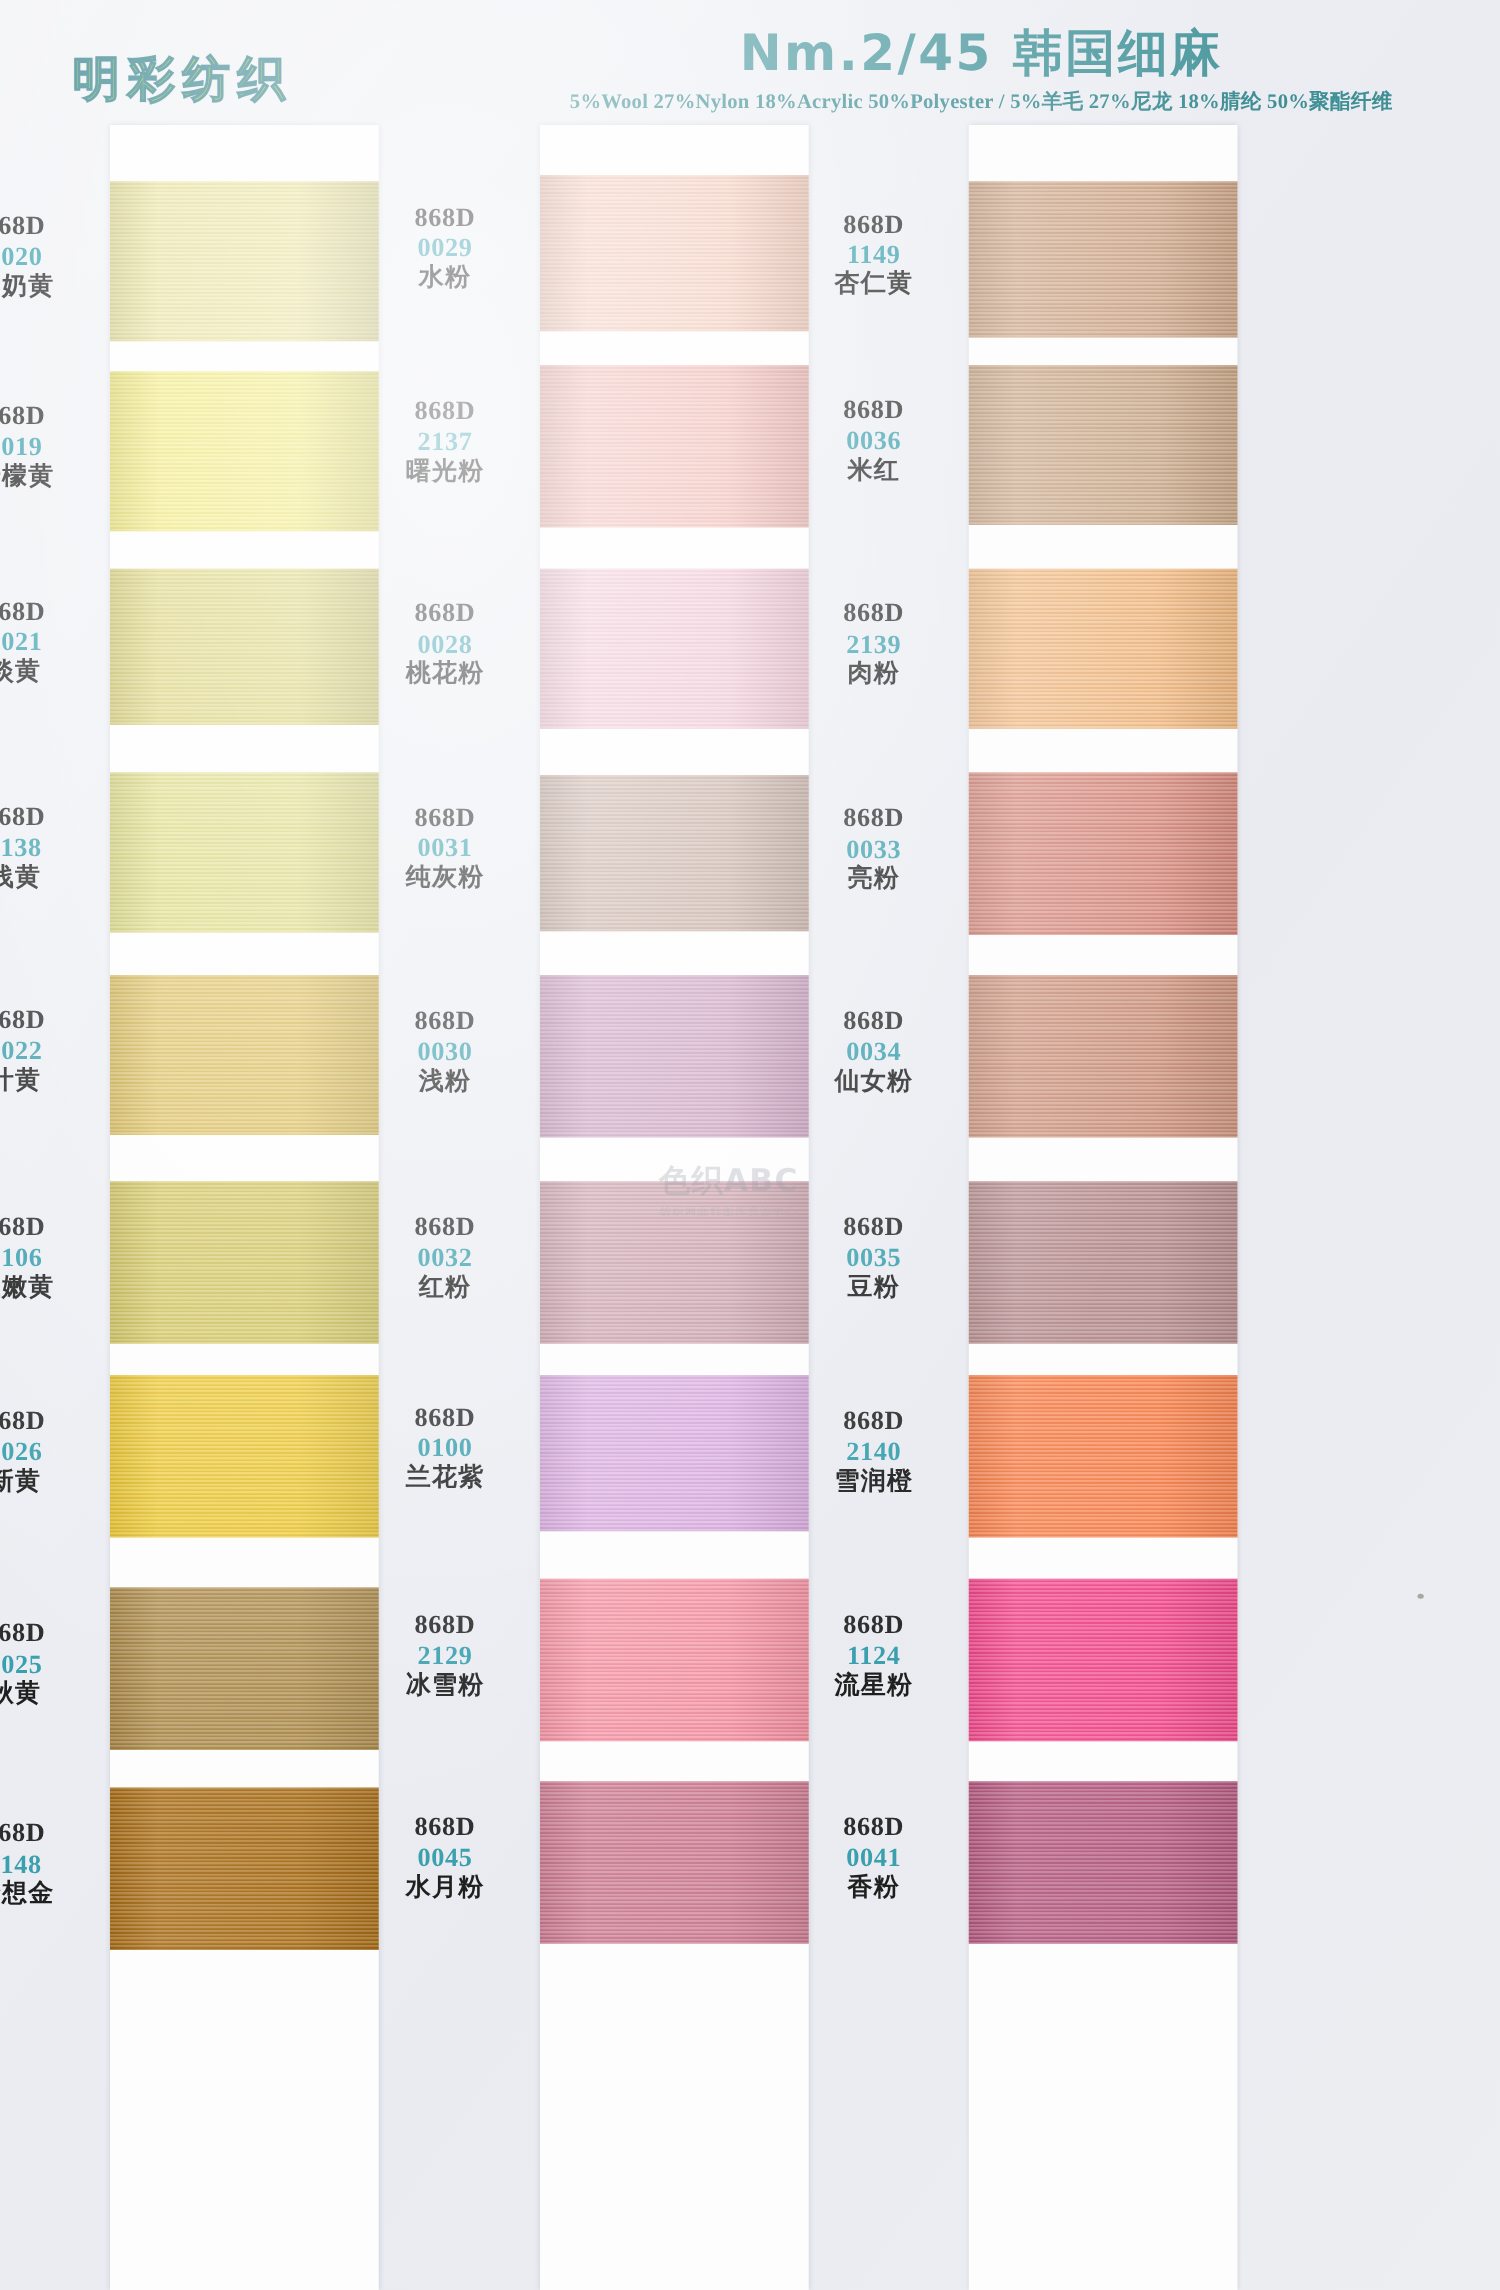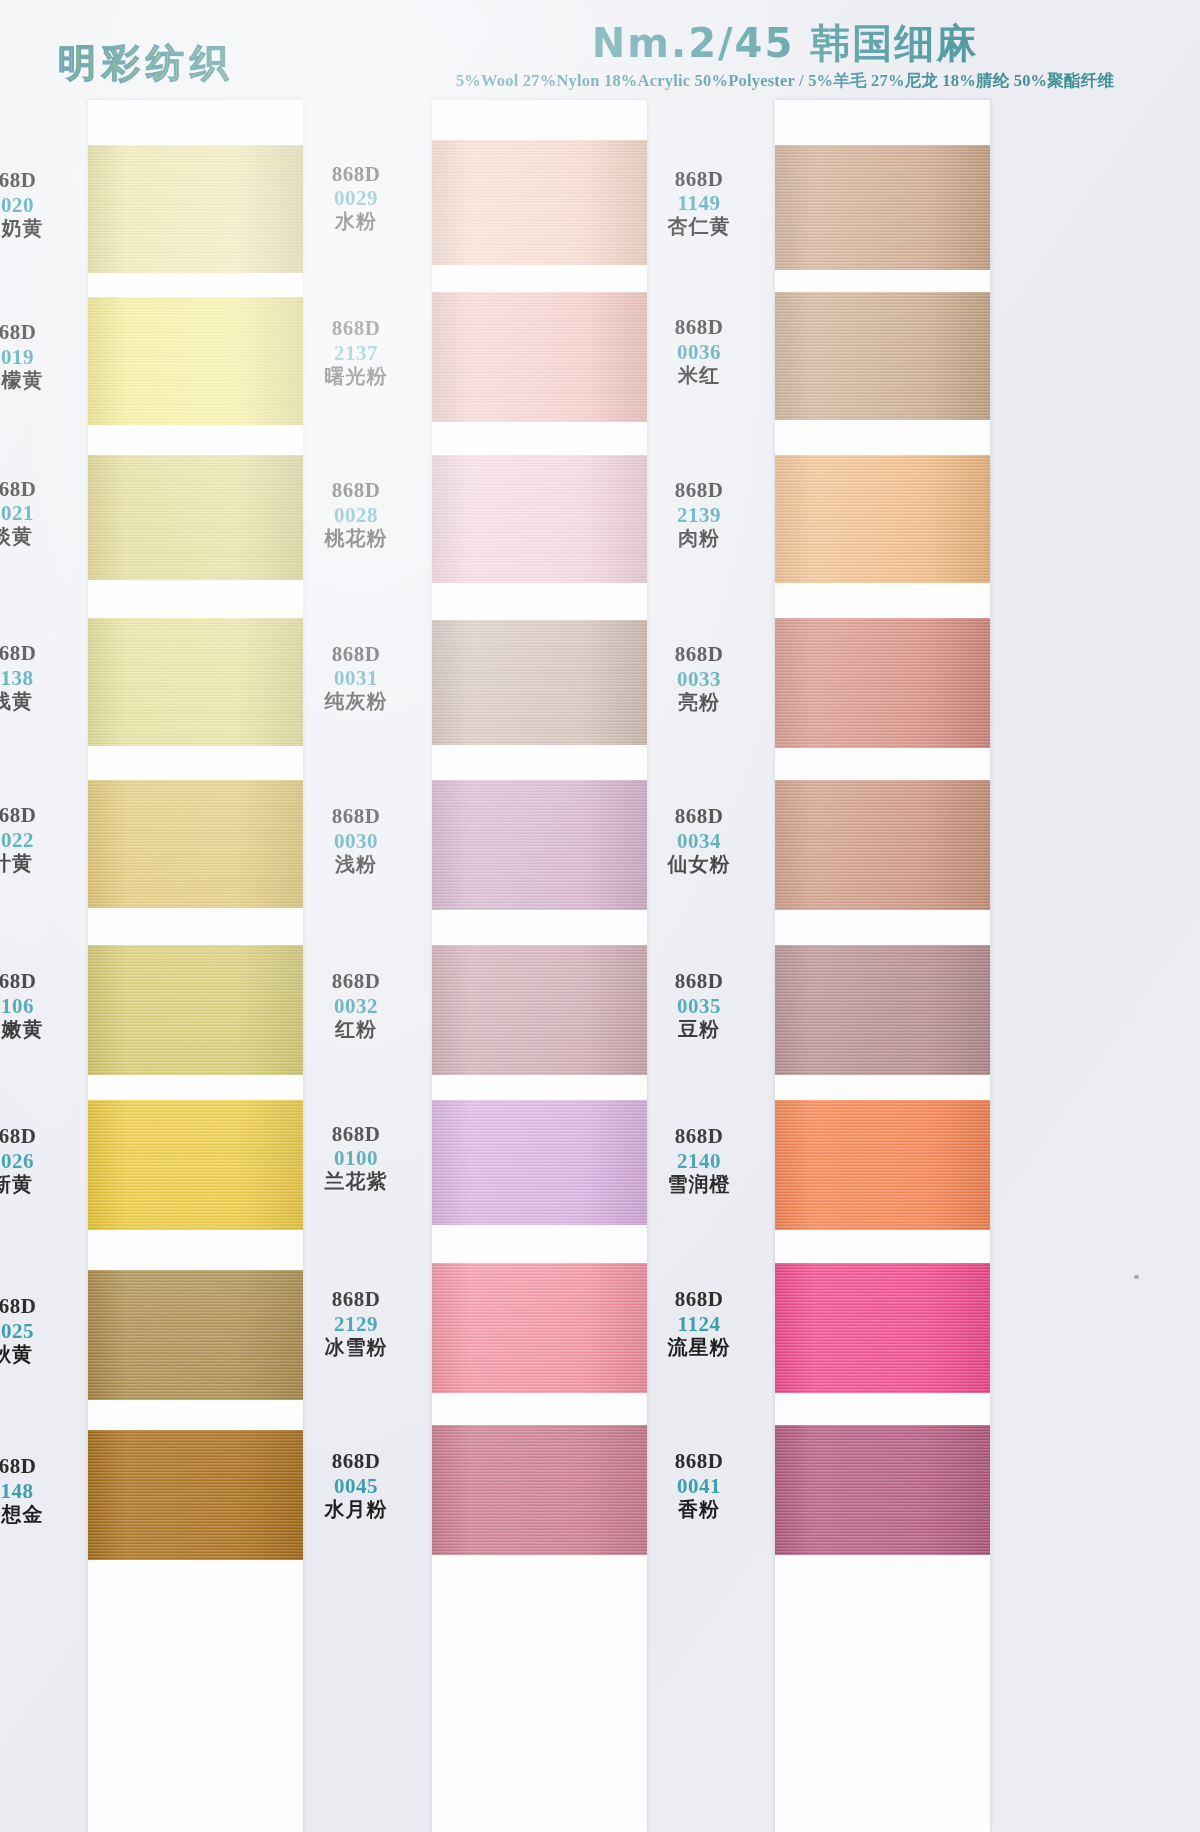--- a/index.html
+++ b/index.html
@@ -152,20 +152,24 @@
       <div class="swatch" style="top: 192px; height: 128px; background: rgb(203, 168, 135);"></div>
       <div class="swatch" style="top: 355px; height: 128px; background: rgb(243, 185, 127);"></div>
       <div class="swatch" style="top: 518px; height: 130px; background: rgb(217, 139, 126);"></div>
       <div class="swatch" style="top: 680px; height: 130px; background: rgb(207, 149, 126);"></div>
       <div class="swatch" style="top: 845px; height: 130px; background: rgb(185, 143, 144);"></div>
       <div class="swatch" style="top: 1000px; height: 130px; background: rgb(251, 133, 80);"></div>
       <div class="swatch" style="top: 1163px; height: 130px; background: rgb(245, 74, 141);"></div>
       <div class="swatch" style="top: 1325px; height: 130px; background: rgb(183, 91, 129);"></div>
     </div>
 
+  <div class="watermark">
+    <div class="wm-main">色织ABC</div>
+    <div class="wm-sub">纺织网面料图库资源中心</div>
+  </div>
 
   <div class="speck" style="left:1134px;top:1175px;"></div>
 <div class="label lab-c1" style="top: 69px;">
       <div class="lab-code">868D</div>
       <div class="lab-num">0020</div>
       <div class="lab-name">蛋奶黄</div>
     </div>
     <div class="label lab-c1" style="top: 221px;">
       <div class="lab-code">868D</div>
       <div class="lab-num">0019</div>

